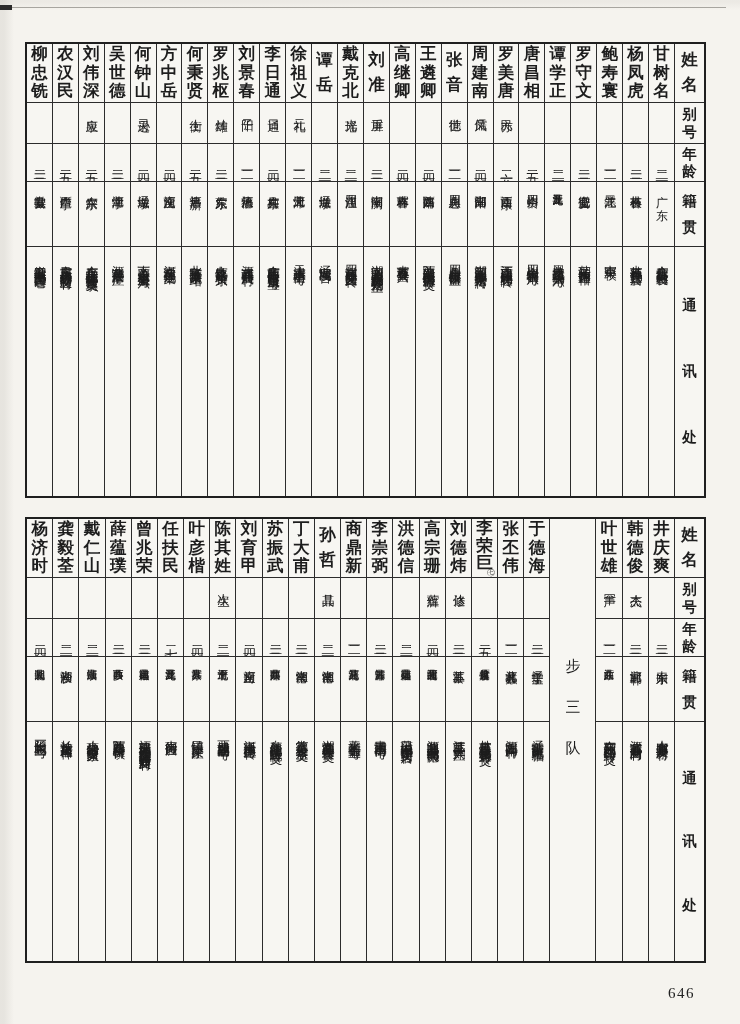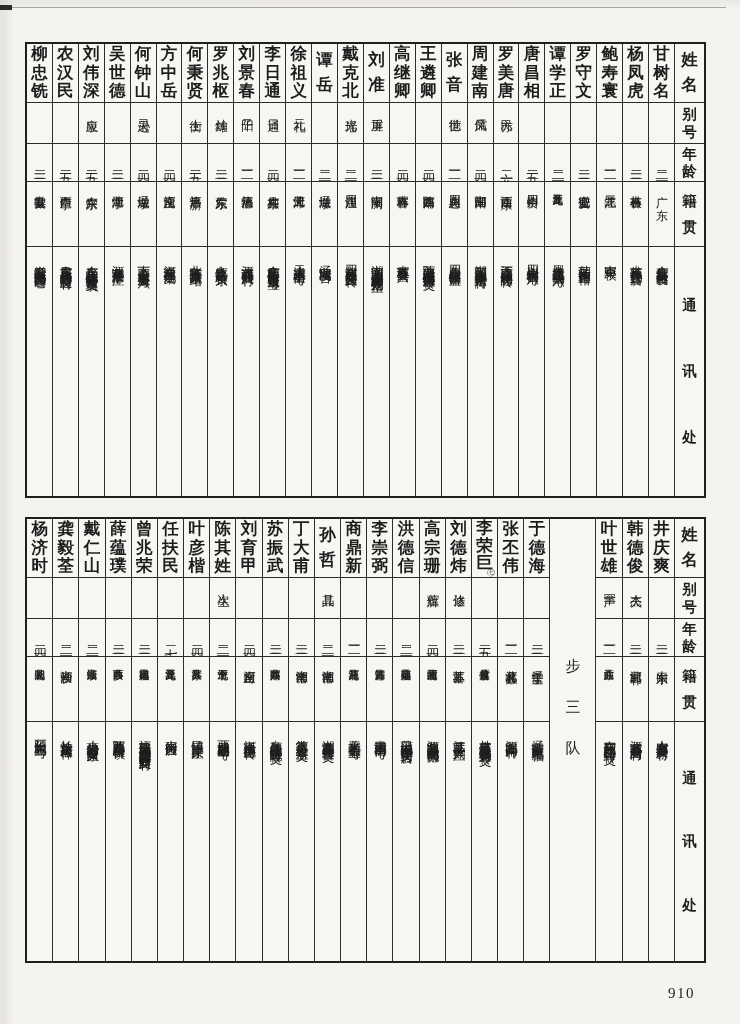--- a/index.html
+++ b/index.html
@@ -1086,14 +1086,14 @@
         </div>
         <div class="cell c-native">
           <div class="vtext native-text small">湖北长阳县</div>
         </div>
         <div class="cell c-addr">
           <div class="vtext addr-text">长阳城内一三三号</div>
         </div>
       </div>
     </div>
 
-  <div class="page-number">910</div>
+  <div class="page-number">646</div>
 </div>
 
 </body></html>

